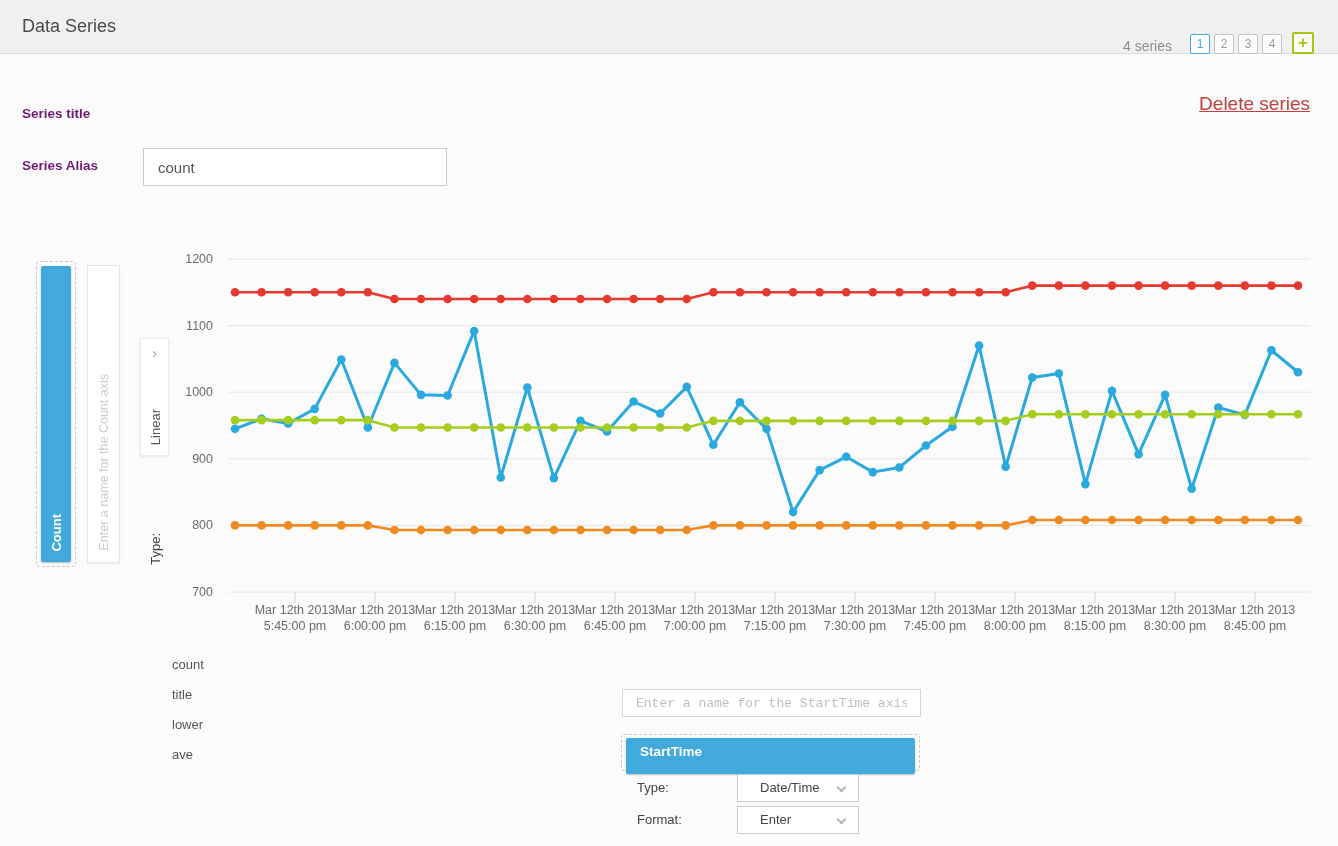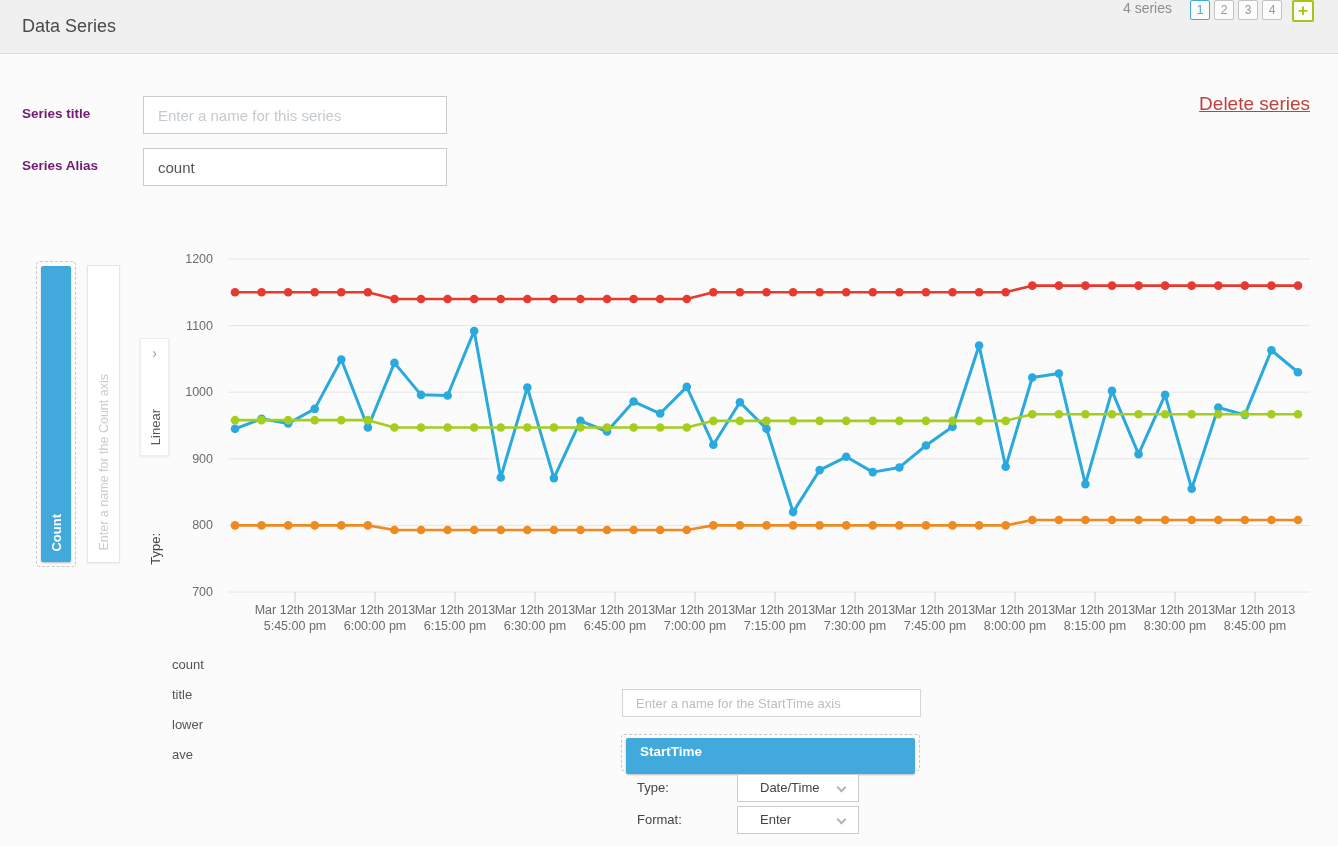--- a/index.html
+++ b/index.html
@@ -3,21 +3,21 @@
 <meta charset="utf-8">
 <style>
   * { box-sizing: border-box; }
   html,body { margin:0; padding:0; }
   body { font-family:"Liberation Sans", sans-serif; background:#fbfbfb; }
   .page { position:relative; width:1338px; height:846px; background:#fbfbfb; overflow:hidden; }
 
   
   .header { position:absolute; left:0; top:0; width:1338px; height:54px; background:#f0f0f0; border-bottom:1px solid #dcdcdc; }
   .header-title { position:absolute; left:22px; top:16px; font-size:18px; color:#4a4a4a; }
-  .header-right { position:absolute; right:24px; top:0; height:54px; display:flex; align-items:flex-start; }
+  .header-right { position:absolute; right:24px; top:0; height:54px; display:flex; align-items:flex-end; }
   .series-count { font-size:14px; color:#8e8e8e; margin-right:14px; }
   .tab-btn { width:20px; height:20px; margin-left:4px; border:1px solid #c3c3c3; background:#fcfcfc; color:#9a9a9a;
              font-size:12px; display:flex; align-items:center; justify-content:center; border-radius:2px; cursor:pointer; }
   .tab-btn.active { border-color:#45a9d6; color:#45a9d6; }
   .add-btn { width:22px; height:22px; margin-left:10px; border:2px solid #a4c614; background:#fcfcfc; color:#a4c614;
              font-size:17px; font-weight:bold; line-height:16px; display:flex; align-items:center; justify-content:center; border-radius:2px; cursor:pointer; }
 
   
   .form-label { position:absolute; left:22px; font-size:13.5px; font-weight:bold; color:#701a75; }
   .text-input { position:absolute; left:143px; width:304px; height:38px; border:1px solid #cccccc; background:#ffffff;
@@ -41,21 +41,21 @@
   .vtype-label { position:absolute; left:140px; top:500px; width:29px; height:65px; }
   .vtype-label .vtext { bottom:0; color:#444; font-size:13px; }
 
   
   .chart-svg { position:absolute; left:0; top:245px; width:1338px; height:400px; font-family:inherit; }
   .legend { position:absolute; left:172px; top:657px; }
   .legend-item { font-size:13px; color:#555; height:30px; }
 
   
   .xaxis-input { position:absolute; left:622px; top:689px; width:299px; height:28px; border:1px solid #d6d6d6; background:#ffffff;
-                 font-family:Liberation Sans, sans-serif; font-size:13px; color:#737373; padding:0 13px; outline:none; }
+                 font-family:Liberation Mono, monospace; font-size:13px; color:#737373; padding:0 13px; outline:none; }
   .xaxis-input::placeholder { color:#b9bfc6; }
   .starttime-dash { position:absolute; left:621px; top:734px; width:299px; height:37px; border:1px dashed #c9c9c9; border-radius:3px; }
   .starttime-bar { position:absolute; left:626px; top:738px; width:289px; height:36px; background:#41a9db; border-radius:2px;
                    box-shadow:0 1px 2px rgba(0,0,0,0.25); color:#fff; font-weight:bold; font-size:13.5px; line-height:28px;
                    padding-left:14px; cursor:pointer; }
   .dd-label { position:absolute; left:637px; font-size:13px; color:#444; }
   .dropdown { position:absolute; left:737px; width:122px; height:28px; border:1px solid #cccccc; background:#ffffff;
               font-size:13px; color:#444; line-height:26px; padding-left:22px; cursor:pointer; }
   .chev-down { position:absolute; right:13px; top:9px; width:7px; height:7px; border-right:2px solid #b0b6ba; border-bottom:2px solid #b0b6ba; transform:rotate(45deg); }
 </style>
@@ -72,21 +72,20 @@
       <div class="tab-btn">2</div>
       <div class="tab-btn">3</div>
       <div class="tab-btn">4</div>
       <div class="add-btn">
           <span>+</span>
         </div>
     </div>
   </div>
 
   <div class="form-label" style="top:106px;">Series title</div>
-  <input class="text-input" style="top: 96px;" placeholder="Enter a name for this series">
   <div class="form-label" style="top:158px;">Series Alias</div>
   <input class="text-input" style="top: 148px;" value="count">
   <div class="delete-link">Delete series</div>
 
   <div class="count-dash"></div>
   <div class="count-bar">
     <span class="vtext">Count</span>
   </div>
   <div class="vaxis-input">
     <span class="vtext">Enter a name for the Count axis</span>

